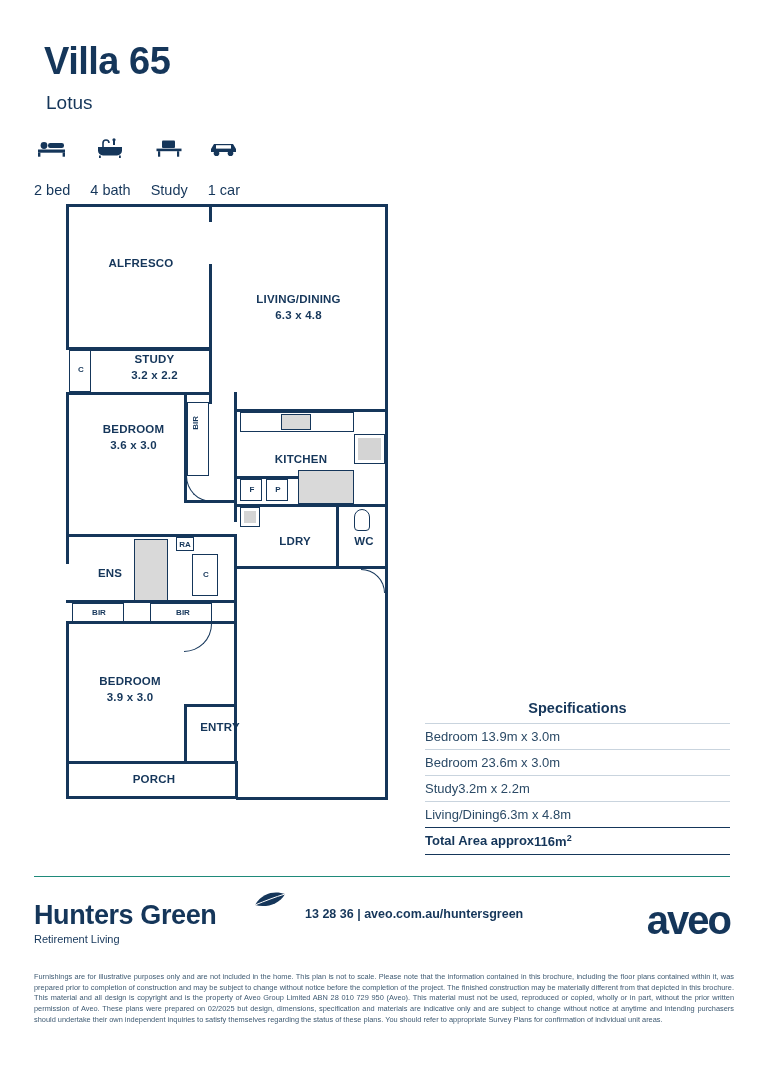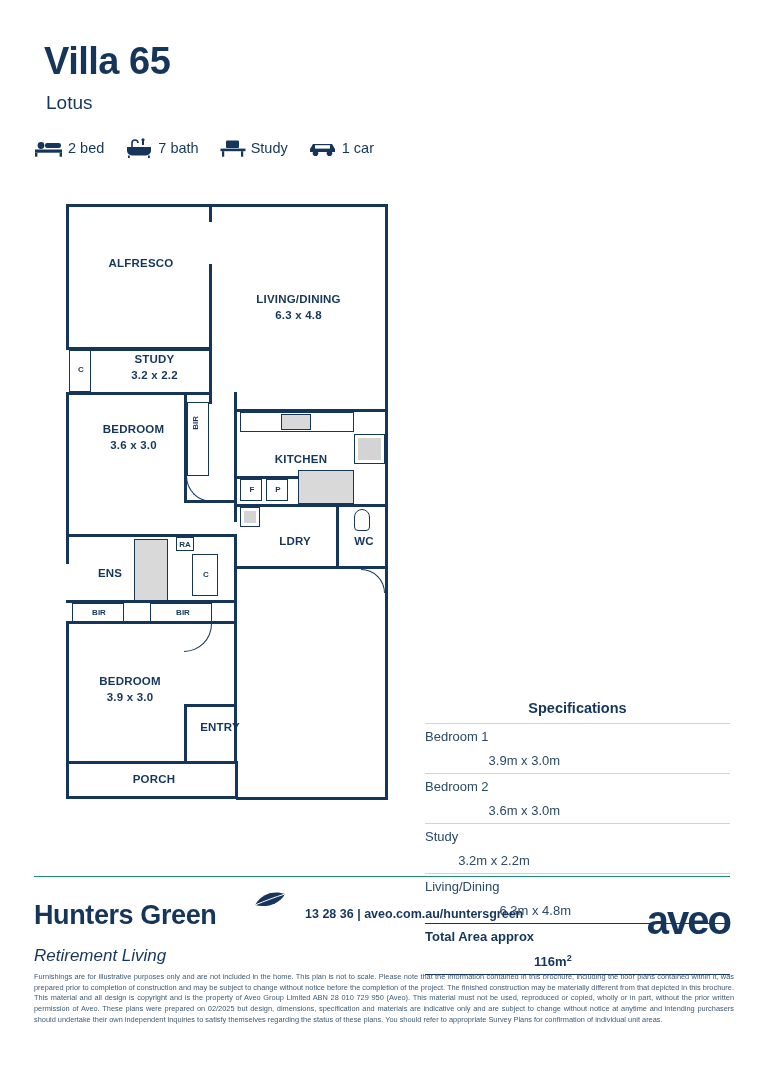--- a/index.html
+++ b/index.html
@@ -21,21 +21,21 @@
     color:#15365a;
   }
   .subtitle {
     position:absolute; left:46px; top:92px;
     font-size:19px; color:#15365a; font-weight:normal;
   }
   .features {
     position:absolute; left:34px; top:138px;
     display:flex; align-items:center; gap:6px;
   }
-  .feat { display:flex; align-items:center; gap:4px; margin-right:14px; }
+  .feat { display:flex; align-items:center; gap:24px; margin-right:14px;flex-direction:column; }
   .feat .lbl { font-size:14.5px; color:#15365a; }
   .feat svg { display:block; }
 
   
   .plan {
     position:absolute; left:66px; top:204px;
     width:322px; height:596px;
   }
   .wall { position:absolute; background:#15365a; }
   .thin { position:absolute; background:#15365a; }
@@ -66,34 +66,34 @@
     display:flex; justify-content:flex-start;
     font-size:13px; color:#2b4a66;
     padding:5px 0 5px 0;
     border-top:1px solid #c9d4de;
   }
   .spec-row.total {
     border-top:1px solid #15365a;
     border-bottom:1px solid #15365a;
     font-weight:bold; color:#15365a;
   }
-  .spec-row .val { font-weight:normal;margin-top:24px; }
+  .spec-row .val { font-weight:normal; }
   .spec-row.total .val { font-weight:bold; }
   sup { font-size:9px; }
 
   
   .footer-rule {
     position:absolute; left:34px; top:876px; width:696px; height:1px;
     background:#1f8a7a;
   }
   .hg {
     position:absolute; left:34px; top:900px;
   }
   .hg-name { font-size:27px; font-weight:bold; color:#15365a; letter-spacing:-0.4px; }
-  .hg-sub { font-size:17px; color:#15365a; margin-top:15px;font-style:italic; }
+  .hg-sub { font-size:11px; color:#15365a; margin-top:2px; }
   .leaf { position:absolute; left:253px; top:889px; }
   .contact {
     position:absolute; left:305px; top:903px;
     font-size:12.5px; font-weight:bold; color:#15365a; line-height:1.9;
   }
   .contact .pin { color:#1f8a7a; font-size:13px; }
   .aveo {
     position:absolute; right:34px; top:900px;
     font-size:40px; font-weight:bold; color:#15365a; letter-spacing:-2px;
     line-height:1;
@@ -129,21 +129,21 @@
       <span>
         <svg width="30" height="20" viewBox="0 0 30 20">
           <path d="M3 9 h24 v3.5 a5 5 0 0 1 -5 5 h-14 a5 5 0 0 1 -5 -5 z" fill="#15365a"></path>
           <path d="M8 9 v-4 a3 3 0 0 1 6 0" fill="none" stroke="#15365a" stroke-width="1.6"></path>
           <rect x="18" y="2" width="2" height="5" fill="#15365a"></rect>
           <circle cx="19" cy="1.8" r="1.6" fill="#15365a"></circle>
           <rect x="4" y="17.5" width="1.8" height="2.5" fill="#15365a"></rect>
           <rect x="24" y="17.5" width="1.8" height="2.5" fill="#15365a"></rect>
         </svg>
       </span>
-      <span class="lbl">7 bath</span>
+      <span class="lbl">4 bath</span>
     </div>
 
     <div class="feat">
       <span>
         <svg width="28" height="20" viewBox="0 0 28 20">
           <rect x="7" y="2.5" width="13" height="7.5" rx="1" fill="#15365a"></rect>
           <rect x="1.5" y="10.6" width="25" height="2.6" fill="#15365a"></rect>
           <rect x="3" y="13.2" width="2.2" height="5.5" fill="#15365a"></rect>
           <rect x="22" y="13.2" width="2.2" height="5.5" fill="#15365a"></rect>
         </svg>

